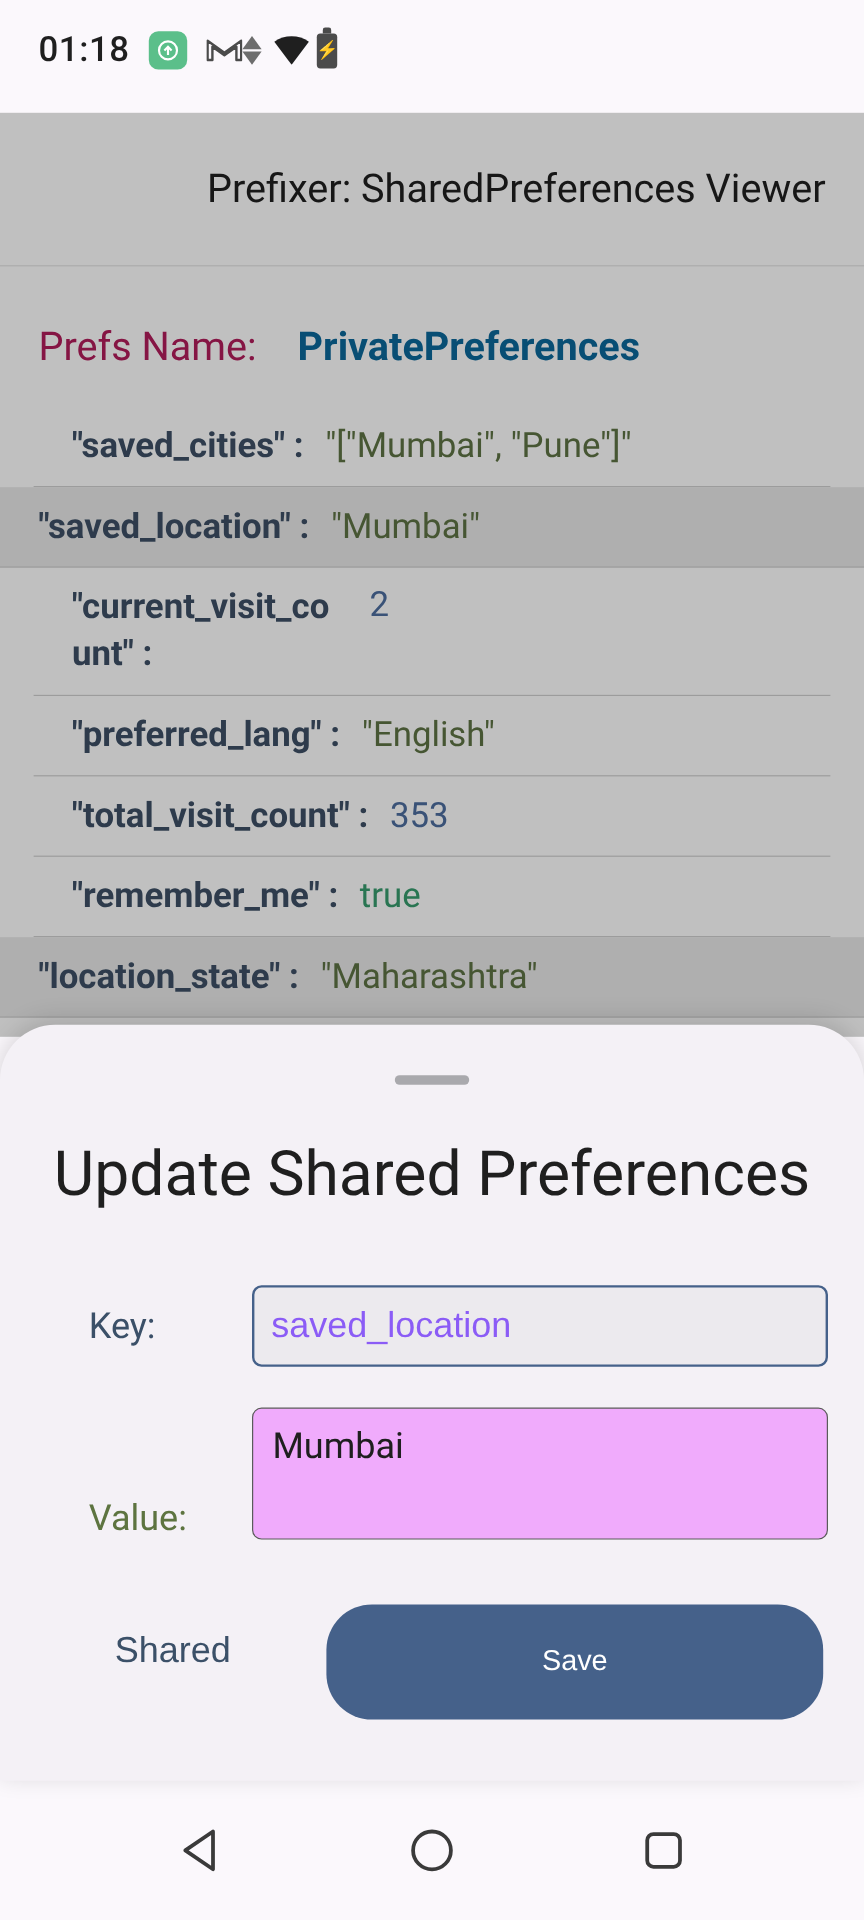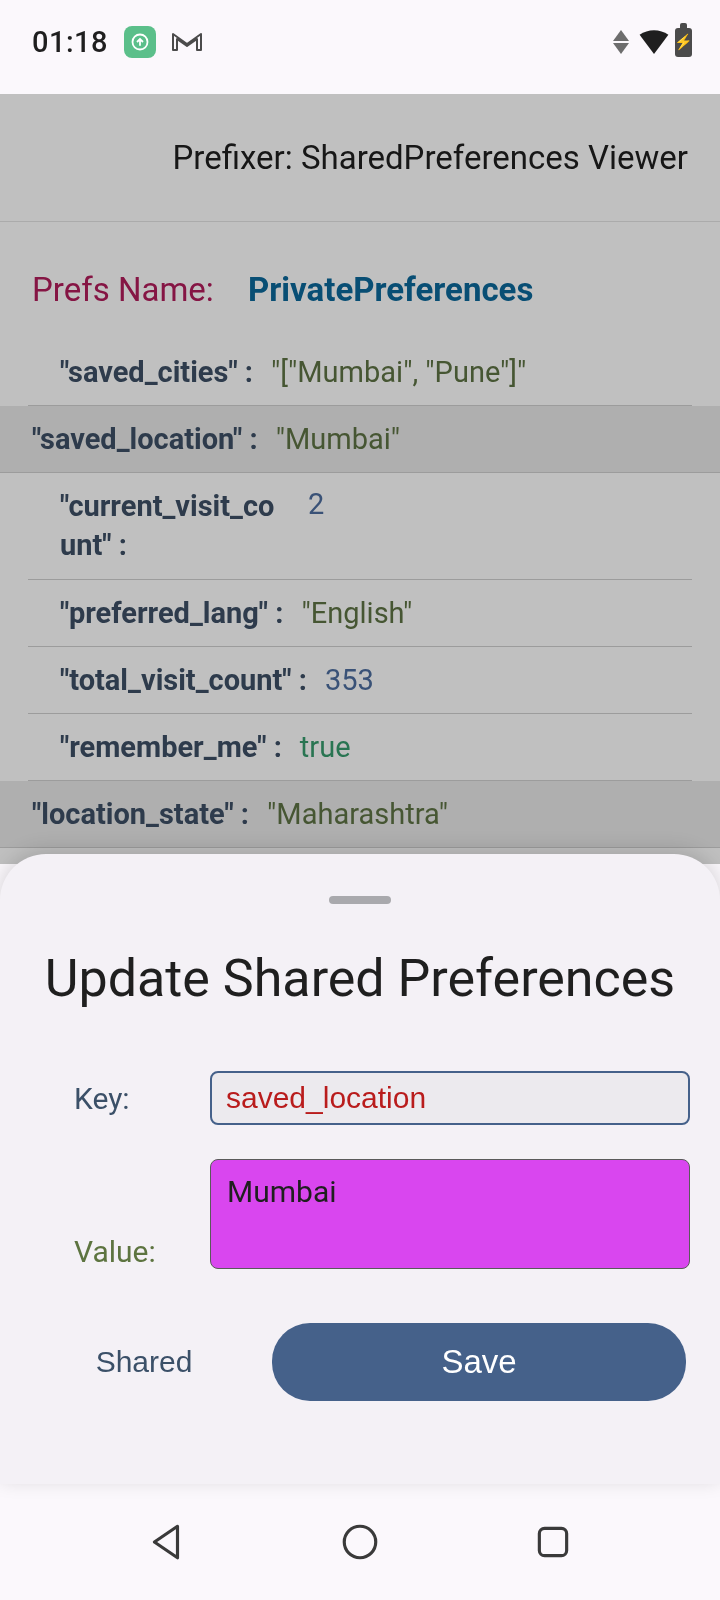--- a/index.html
+++ b/index.html
@@ -2,21 +2,21 @@
 <html><head>
 <meta charset="utf-8">
 <style>
   * { box-sizing: border-box; margin: 0; padding: 0; }
   html, body { width: 720px; height: 1600px; overflow: hidden; font-family: Roboto, -apple-system, "Segoe UI", sans-serif; }
   body { background: #fbf8fc; position: relative; }
 
   
   .status-bar {
     height: 84px;
-    display: flex; align-items: center; justify-content: space-between;
+    display: flex; align-items: center; 
     padding: 0 28px 0 32px;
     background: #fbf8fc;
     color: #1f1f1f;
   }
   .sb-left { display: flex; align-items: center; gap: 16px; }
   .sb-time { font-size: 29px; font-weight: 500; letter-spacing: 0.5px; }
   .sb-icon-box {
     width: 32px; height: 32px; border-radius: 8px;
     background: #5bbf8a; display: flex; align-items: center; justify-content: center;
   }
@@ -99,40 +99,40 @@
   .field-row {
     display: flex; align-items: center; gap: 42px; margin-bottom: 34px; margin-left: 44px;
   }
   .field-row.tall { align-items: flex-end; }
   .field-label {
     width: 94px; font-size: 30px; flex-shrink: 0;
   }
   .field-label.key { color: #3b5068; }
   .field-label.val { color: #5d7440; padding-top: 30px; }
   .field-input {
-    flex: 1; height: 54px; border: 2.5px solid #45618a; border-radius: 8px;
+    flex: 1; height: 68px; border: 2.5px solid #45618a; border-radius: 8px;
     background: #eceaee; font-size: 30px; padding: 0 14px;
-    color: #b91c1c;
+    color: #8b5cf6;
   }
   .field-textarea {
     flex: 1; height: 110px; border: 1.5px solid #5a5a5a; border-radius: 8px;
-    background: #d946ef; font-size: 30px; padding: 14px 16px;
+    background: #f0abfc; font-size: 30px; padding: 14px 16px;
     color: #1f1f1f; resize: none; font-family: inherit;
   }
 
   .sheet-buttons {
     display: flex; gap: 18px; margin-top: 54px; padding: 0 4px;
   }
   .btn-cancel {
     flex: 0 0 220px; height: 78px; border: none; background: transparent;
     font-size: 30px; color: #3b5068; border-radius: 38px;
   }
   .btn-save {
-    flex: 1; height: 78px; border: none; background: #45618a;
-    font-size: 33px; color: #fff; font-weight: 500; border-radius: 38px;
+    flex: 1; height: 96px; border: none; background: #45618a;
+    font-size: 24px; color: #fff; font-weight: 500; border-radius: 38px;
   }
 
   
   .navbar {
     position: absolute; left: 0; right: 0; bottom: 0; height: 116px;
     display: flex; align-items: center; justify-content: space-around;
     padding: 0 70px;
   }
   .navbtn { width: 42px; height: 42px; }
 

